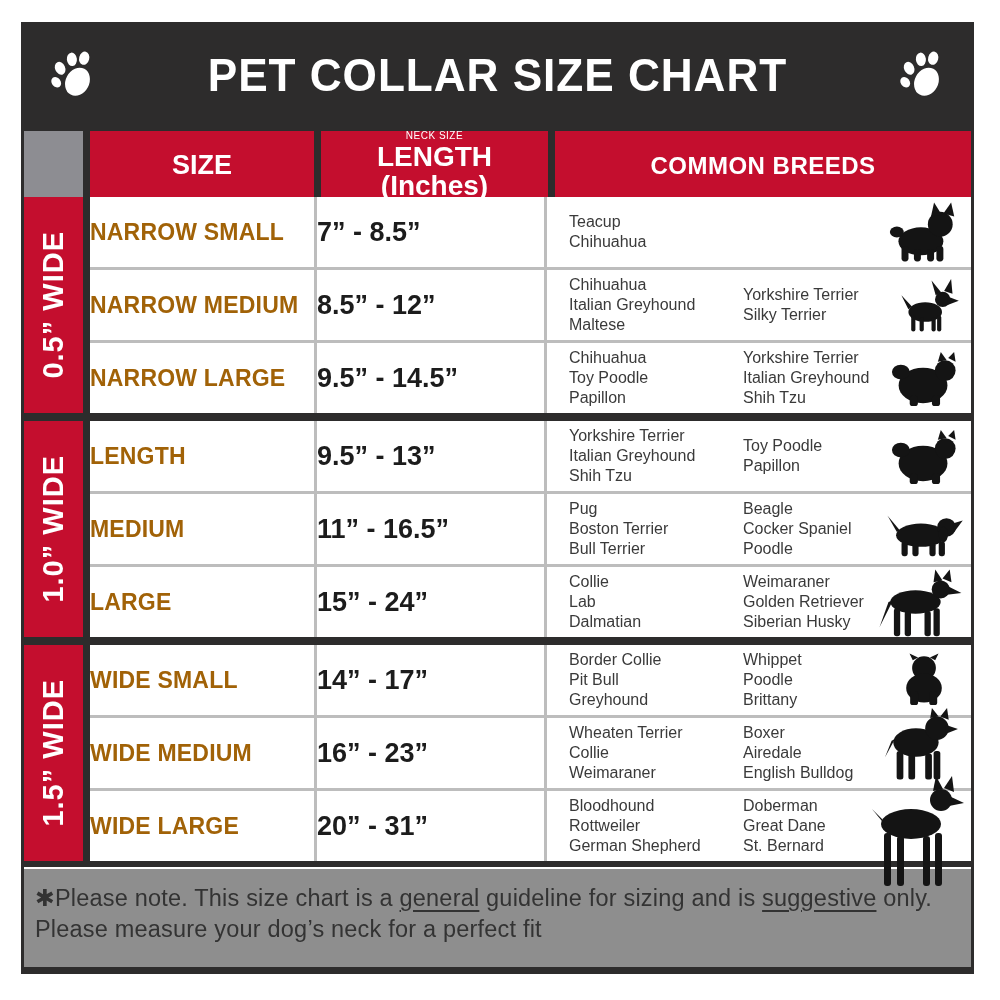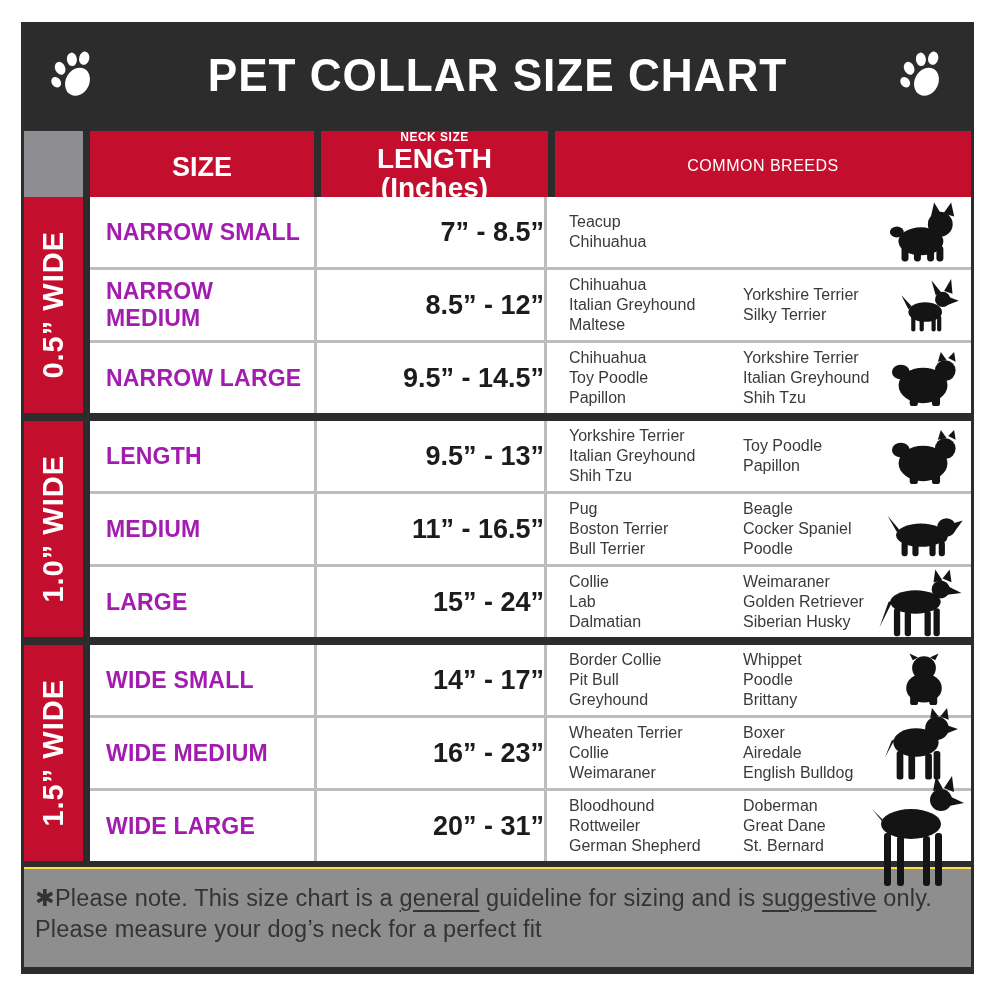--- a/index.html
+++ b/index.html
@@ -12,49 +12,49 @@
   .title{flex:1;text-align:center;color:#ffffff;font-size:46px;font-weight:700;
     letter-spacing:1px;transform:scaleX(.96);white-space:nowrap;}
   
   .chart{flex:1;display:flex;flex-direction:column;padding:3px 3px 0 3px;box-sizing:border-box;}
   .header-row{display:grid;grid-template-columns:59px 224px 227px 1fr;column-gap:7px;
     height:60px;flex:0 0 60px;margin-bottom:6px;}
   .hcell{background:#c40e2e;color:#fff;display:flex;flex-direction:column;align-items:center;
     justify-content:center;text-align:center;line-height:1.05;}
   .hcell.corner{background:#8d8d92;}
   .h-size{font-size:27px;font-weight:700;}
-  .h-neck-small{font-size:12px;font-weight:700;letter-spacing:.5px;}
+  .h-neck-small{font-size:10px;font-weight:400;letter-spacing:.5px;}
   .h-neck-main{font-size:28px;font-weight:700;}
-  .h-breeds{font-size:16px;font-weight:400;letter-spacing:.5px;}
+  .h-breeds{font-size:24px;font-weight:700;letter-spacing:.5px;}
   
   .group{display:grid;grid-template-columns:59px 1fr;column-gap:7px;margin-bottom:8px;}
   .band{background:#c40e2e;display:flex;align-items:center;justify-content:center;}
   .band-label{writing-mode:vertical-rl;transform:rotate(180deg);color:#fff;font-size:29px;
     font-weight:700;letter-spacing:1px;white-space:nowrap;}
   .rows{display:flex;flex-direction:column;row-gap:3px;background:#bdbdbd;}
   .row{height:70px;flex:0 0 70px;display:grid;grid-template-columns:224px 227px 1fr;
     column-gap:3px;background:#bdbdbd;}
   .cell{background:#ffffff;display:flex;align-items:center;box-sizing:border-box;}
-  .size-cell{padding-left:16px;font-size:23px;font-weight:700;color:#a21caf;letter-spacing:.2px;}
-  .range-cell{justify-content:flex-end;font-size:27px;font-weight:700;color:#1c1c1c;}
+  .size-cell{font-size:23px;font-weight:700;color:#a16207;letter-spacing:.2px;}
+  .range-cell{justify-content:flex-start;font-size:27px;font-weight:700;color:#1c1c1c;}
   .breeds-cell{position:relative;padding-left:22px;gap:22px;}
   .breed-col{width:152px;font-size:16px;line-height:1.27;color:#3a3a3a;}
   .breed-col.col2{width:160px;}
   .breed-line{white-space:nowrap;}
   .dog-icon{position:absolute;right:8px;top:50%;transform:translateY(-50%);width:78px;height:62px;}
   .dog-icon svg{width:100%;height:100%;display:block;overflow:visible;}
   .icon-chihuahua-icon{width:70px;height:66px;}
   .icon-pomeranian-icon,.icon-pekingese-icon{width:74px;height:66px;}
   .icon-shepherd-icon{width:94px;height:72px;right:4px;}
   .icon-bulldog-icon{width:66px;height:74px;right:14px;}
   .icon-pitbull-icon{width:84px;height:94px;top:auto;bottom:-4px;transform:none;z-index:3;}
   .icon-doberman-icon{width:100px;height:122px;top:auto;bottom:-36px;transform:none;z-index:4;right:6px;}
   
   .footer{margin:-2px 0 0 0;flex:0 0 100px;height:100px;background:#8e8e8e;
-    border-top:2px solid #fde047;box-sizing:border-box;padding:14px 14px 0 11px;
+    border-top:2px solid #ffffff;box-sizing:border-box;padding:14px 14px 0 11px;
     color:#333333;font-size:23.5px;line-height:1.32;letter-spacing:.2px;}
   .footer .u{text-decoration:underline;text-decoration-thickness:2px;text-underline-offset:4px;}
   .bottom-edge{flex:0 0 4px;background:#2d2c2c;}
 </style>
 </head>
 <body>
 
 <div class="poster">
 
   <div class="titlebar">

